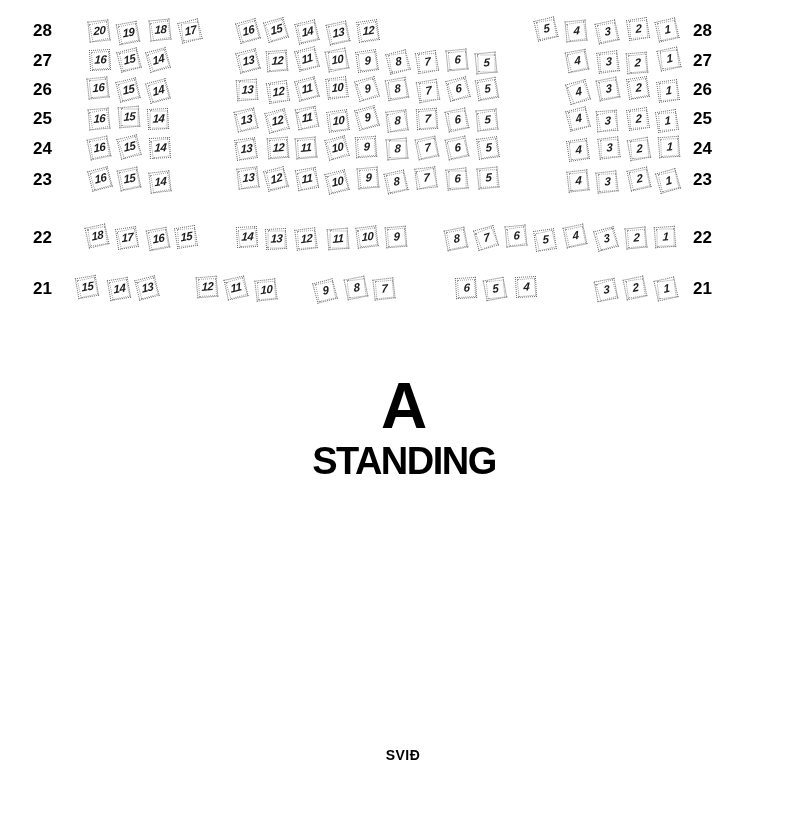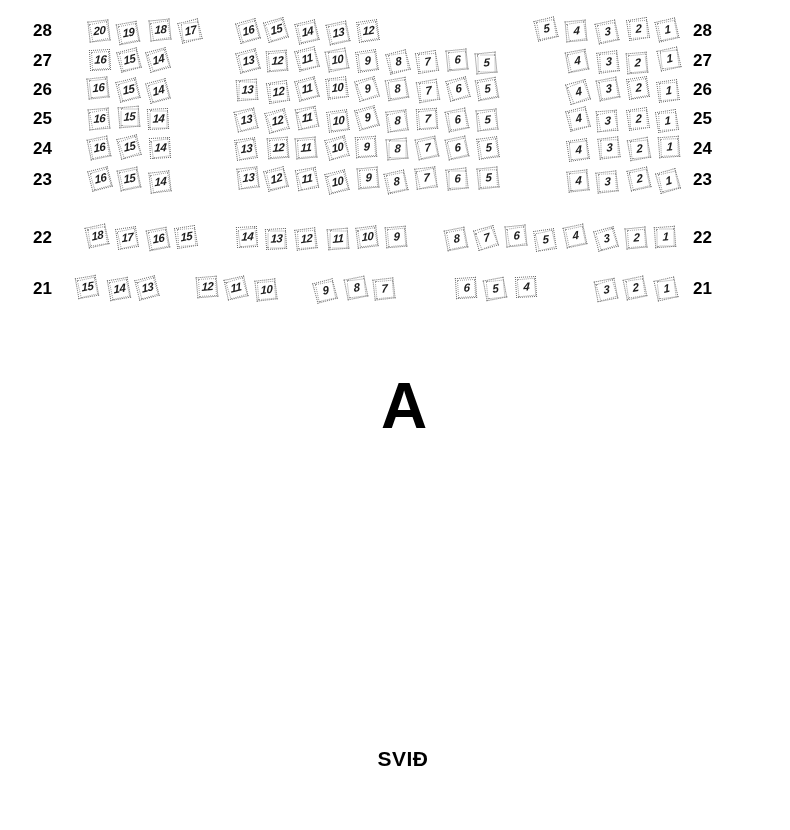--- a/index.html
+++ b/index.html
@@ -30,21 +30,21 @@
     transform:skewX(-6deg);line-height:1;letter-spacing:-0.5px;
   }
   .standing-area{
     position:absolute;left:404px;top:374px;transform:translateX(-50%);
     text-align:center;color:#000;cursor:pointer;white-space:nowrap;
   }
   .section-letter{font-size:64px;font-weight:600;line-height:1;}
   .section-type{font-size:38px;font-weight:600;letter-spacing:-1.5px;line-height:1;margin-top:4px;}
   .stage-label{
     position:absolute;left:403px;top:748px;transform:translateX(-50%);
-    font-size:21px;font-weight:700;color:#000;letter-spacing:0.5px;line-height:1;
+    font-size:14px;font-weight:700;color:#000;letter-spacing:0.5px;line-height:1;
   }
 </style>
 </head>
 <body>
 
 <div class="canvas">
 
   <div class="seat-map-root">
       <div class="row-label left" style="top: 31px;">28</div>
       <div class="row-label right" style="top: 31px;">28</div>
@@ -440,17 +440,18 @@
       <div class="seat" style="left: 635.485px; top: 287.725px; --a2: 3.1deg; transform: translate(-50%, -50%) rotate(-11.9deg);">
         <span class="seat-num">2</span>
       </div>
       <div class="seat" style="left: 666.092px; top: 288.792px; --a2: 5.2deg; transform: translate(-50%, -50%) rotate(-12.4deg);">
         <span class="seat-num">1</span>
       </div>
     </div>
 
   <div class="standing-area">
     <div class="section-letter">A</div>
+    <div class="section-type">STANDING</div>
   </div>
 
   <div class="stage-label">SVIÐ</div>
 
 </div>
 
 </body></html>

